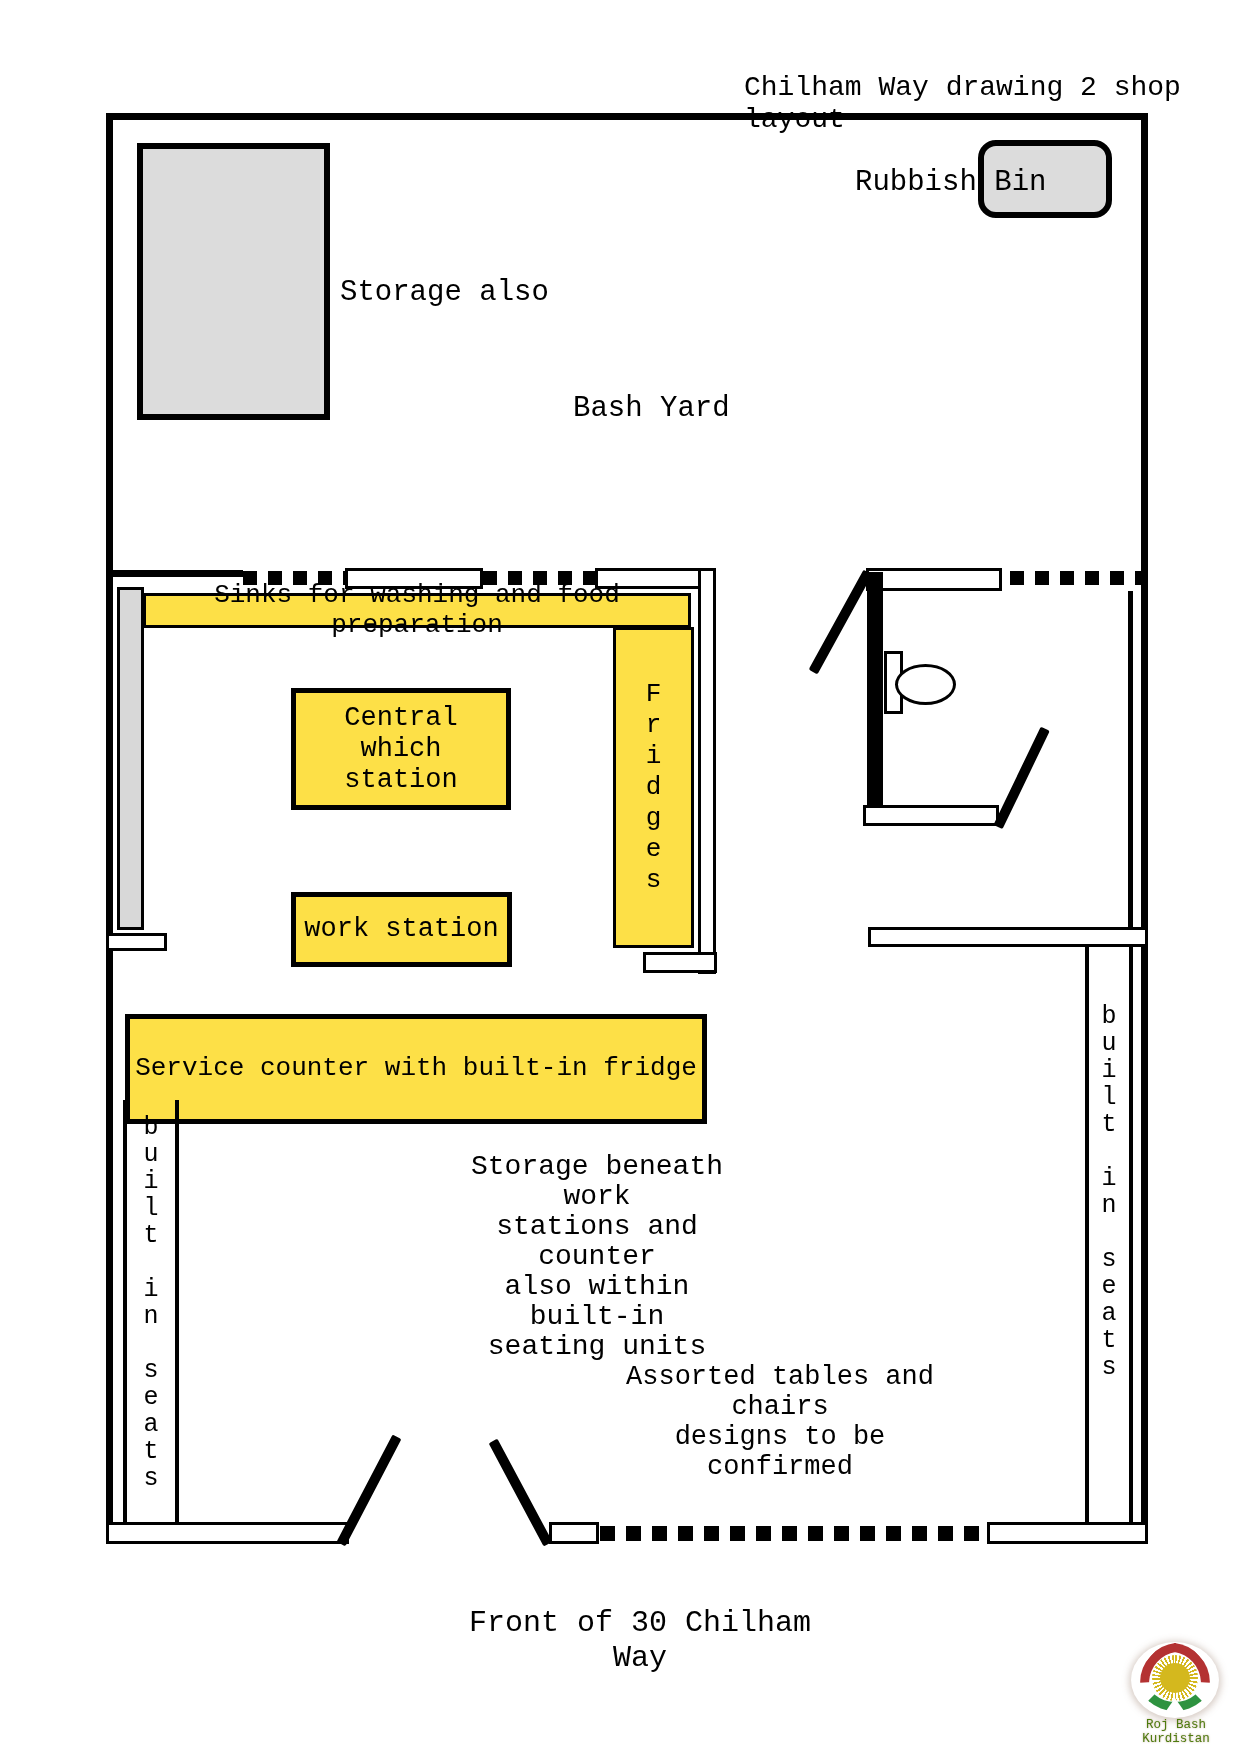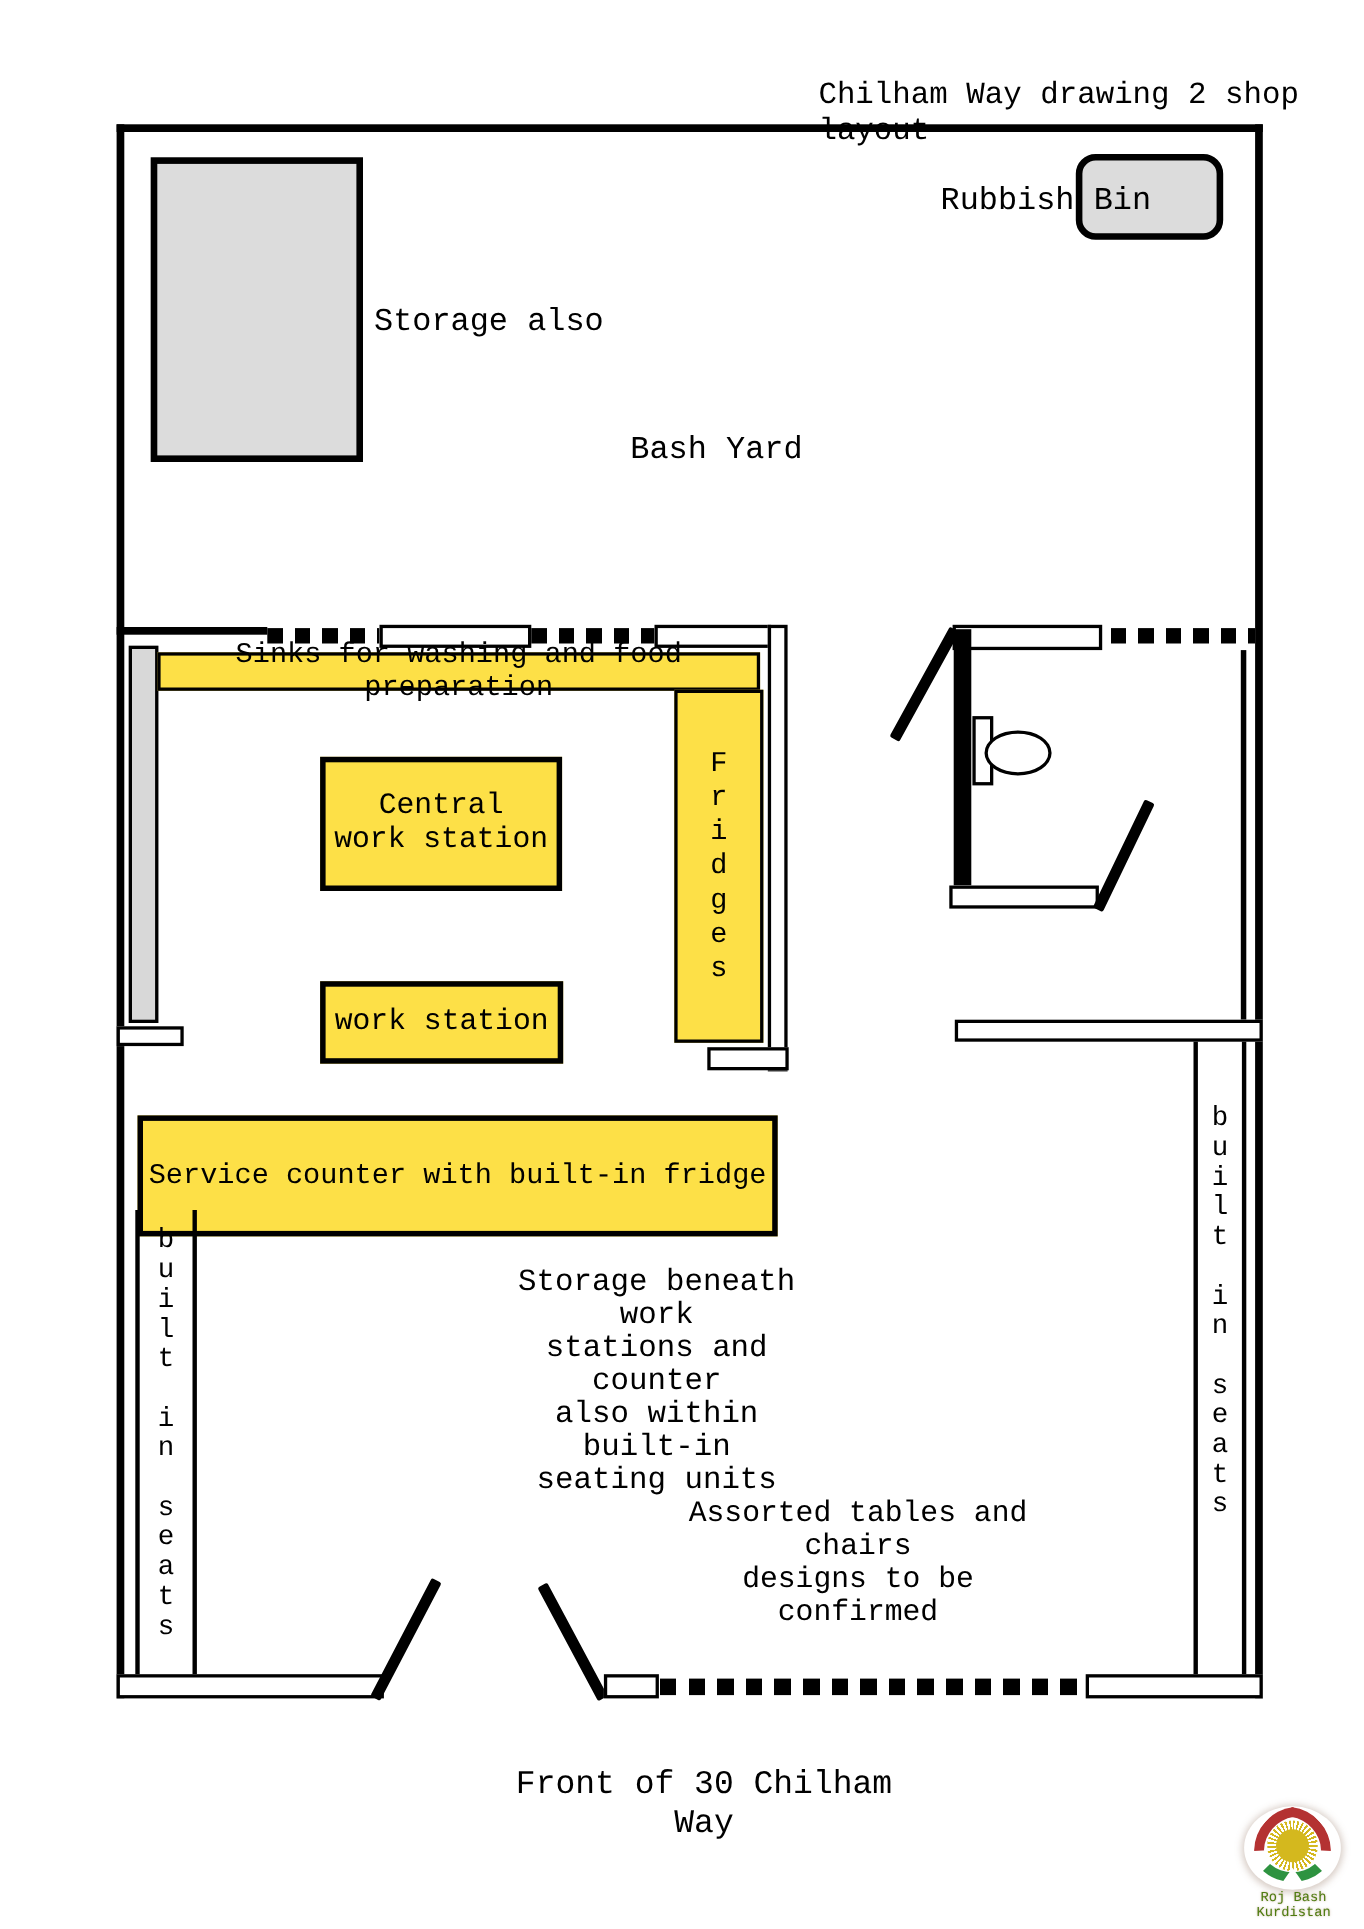--- a/index.html
+++ b/index.html
@@ -47,21 +47,21 @@
 
   <div class="gray" style="left:117px;top:587px;width:27px;height:343px;border-width:3px;background:#d8d8d8;"></div>
 
   <div class="box" style="left:143px;top:593px;width:548px;height:35px;border-width:3px;">
     <span class="lbl" style="position:static;font-size:26px;">Sinks for washing and food preparation</span>
   </div>
 
 
   <div class="box" style="left:291px;top:688px;width:220px;height:122px;">
     <span class="lbl" style="position:static;font-size:27px;line-height:31px;">Central
-work station</span>
+which station</span>
   </div>
 
   <div class="box" style="left:291px;top:892px;width:221px;height:75px;">
     <span class="lbl" style="position:static;font-size:27px;">work station</span>
   </div>
 
   <div class="box" style="left:613px;top:627px;width:81px;height:321px;border-width:3px;">
     <span style="white-space:pre-line;font-size:26px;line-height:31px;text-align:center;">F
 r
 i

